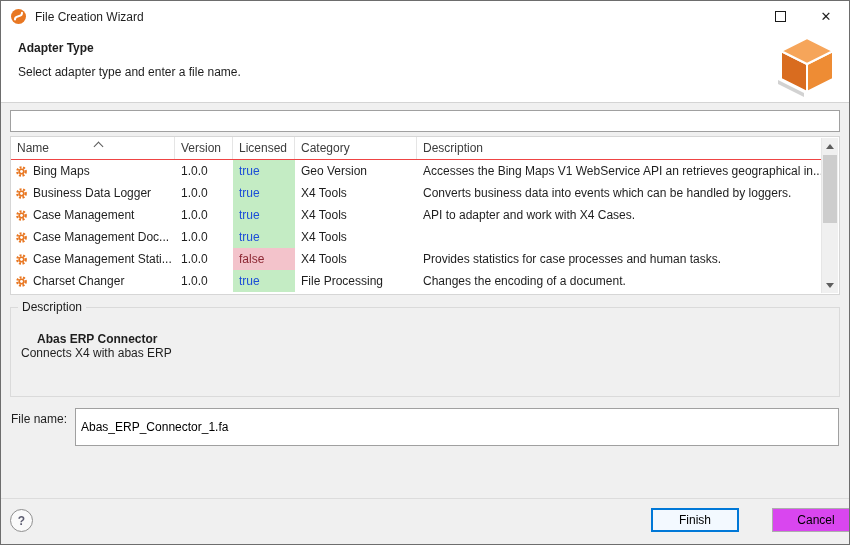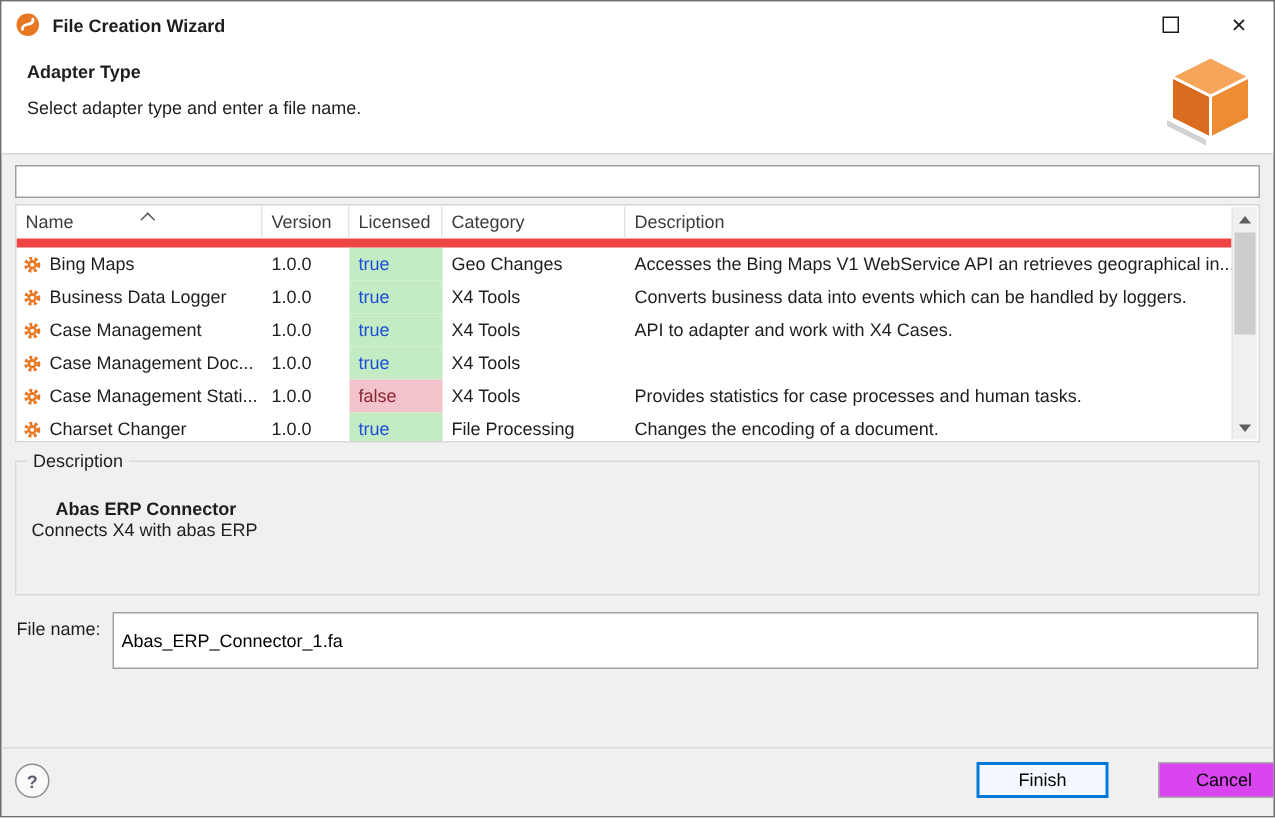--- a/index.html
+++ b/index.html
@@ -3,41 +3,41 @@
 <meta charset="utf-8">
 <style>
   * { margin:0; padding:0; }
   body { width:850px; height:545px; background:#ffffff; font-family:"Liberation Sans", sans-serif; }
   .window { position:relative; width:850px; height:545px; box-sizing:border-box; border:1px solid #6d6d6d;
             background:#f0f0f0; font-size:12px; color:#1e1e1e; overflow:hidden; }
 
   
   .titlebar { position:absolute; top:0; left:0; right:0; height:31px; background:#fff; display:flex; align-items:center; }
   .app-icon { margin-left:9px; width:17px; height:17px; display:block; }
-  .tb-title { margin-left:8px;font-weight:bold; }
+  .tb-title { margin-left:8px; }
   .tb-spacer { flex:1; }
   .tb-btn { width:46px; height:31px; display:flex; align-items:center; justify-content:center; cursor:default; }
   .max-glyph { width:9px; height:9px; border:1px solid #1a1a1a; display:block; }
   .close-glyph { font-size:13px; }
 
   
   .header { position:absolute; top:31px; left:0; right:0; height:70px; background:#fff; border-bottom:1px solid #d4d4d4; }
   .header-title { position:absolute; left:17px; top:9px; font-weight:bold; }
   .header-sub { position:absolute; left:17px; top:33px; }
   .cube-logo { position:absolute; right:10px; top:2px; }
 
   
   .filter-input { position:absolute; left:9px; top:109px; width:830px; height:22px; box-sizing:border-box;
                   border:1px solid #a0a0a0; background:#fff; padding:0 5px; font:inherit; }
 
   
   .table { position:absolute; left:9px; top:135px; width:830px; height:159px; background:#fff;
            border:1px solid #d6d6d6; box-sizing:border-box; }
   .t-inner { position:absolute; left:0; top:0; right:16px; bottom:0; overflow:hidden; }
-  .t-head { display:flex; height:22px; border-bottom:6px solid #ef4444; position:relative; color:#3c3c3c; }
+  .t-head { display:flex; height:22px; border-bottom:1px solid #ef4444; position:relative; color:#3c3c3c; }
   .h-cell { box-sizing:border-box; padding:4px 0 0 6px; border-right:1px solid #e5e5e5; white-space:nowrap; overflow:hidden; }
   .w-name { width:164px; } .w-ver { width:58px; } .w-lic { width:62px; } .w-cat { width:122px; }
   .w-desc { flex:1; border-right:none; }
   .sort-chevron { position:absolute; left:84px; top:6px; width:6px; height:6px;
                   border-left:1px solid #5a5a5a; border-top:1px solid #5a5a5a; transform:rotate(45deg); }
   .t-row { display:flex; height:22px; }
   .c { box-sizing:border-box; line-height:22px; padding-left:6px; white-space:nowrap; overflow:hidden; }
   .c.name { display:flex; align-items:center; padding-left:4px; }
   .gear { display:flex; margin-right:5px; flex:none; }
   .lic-true  { background:#c4ecc4; color:#1d4ed8; }
@@ -127,21 +127,21 @@
               <svg width="13" height="13" viewBox="0 0 16 16">
                 <circle cx="8" cy="8" r="5.2" fill="none" stroke="#e87722" stroke-width="2.8" stroke-dasharray="2.4 1.9"></circle>
                 <circle cx="8" cy="8" r="3.8" fill="#e87722"></circle>
                 <circle cx="8" cy="8" r="1.7" fill="#fff"></circle>
               </svg>
             </span>
           <span>Bing Maps</span>
         </div>
         <div class="c w-ver">1.0.0</div>
         <div class="c w-lic lic-true">true</div>
-        <div class="c w-cat">Geo Changes</div>
+        <div class="c w-cat">Geo Version</div>
         <div class="c w-desc">Accesses the Bing Maps V1 WebService API an retrieves geographical in...</div>
       </div>
 
       <div class="t-row">
         <div class="c name w-name">
           <span class="gear">
               <svg width="13" height="13" viewBox="0 0 16 16">
                 <circle cx="8" cy="8" r="5.2" fill="none" stroke="#e87722" stroke-width="2.8" stroke-dasharray="2.4 1.9"></circle>
                 <circle cx="8" cy="8" r="3.8" fill="#e87722"></circle>
                 <circle cx="8" cy="8" r="1.7" fill="#fff"></circle>

